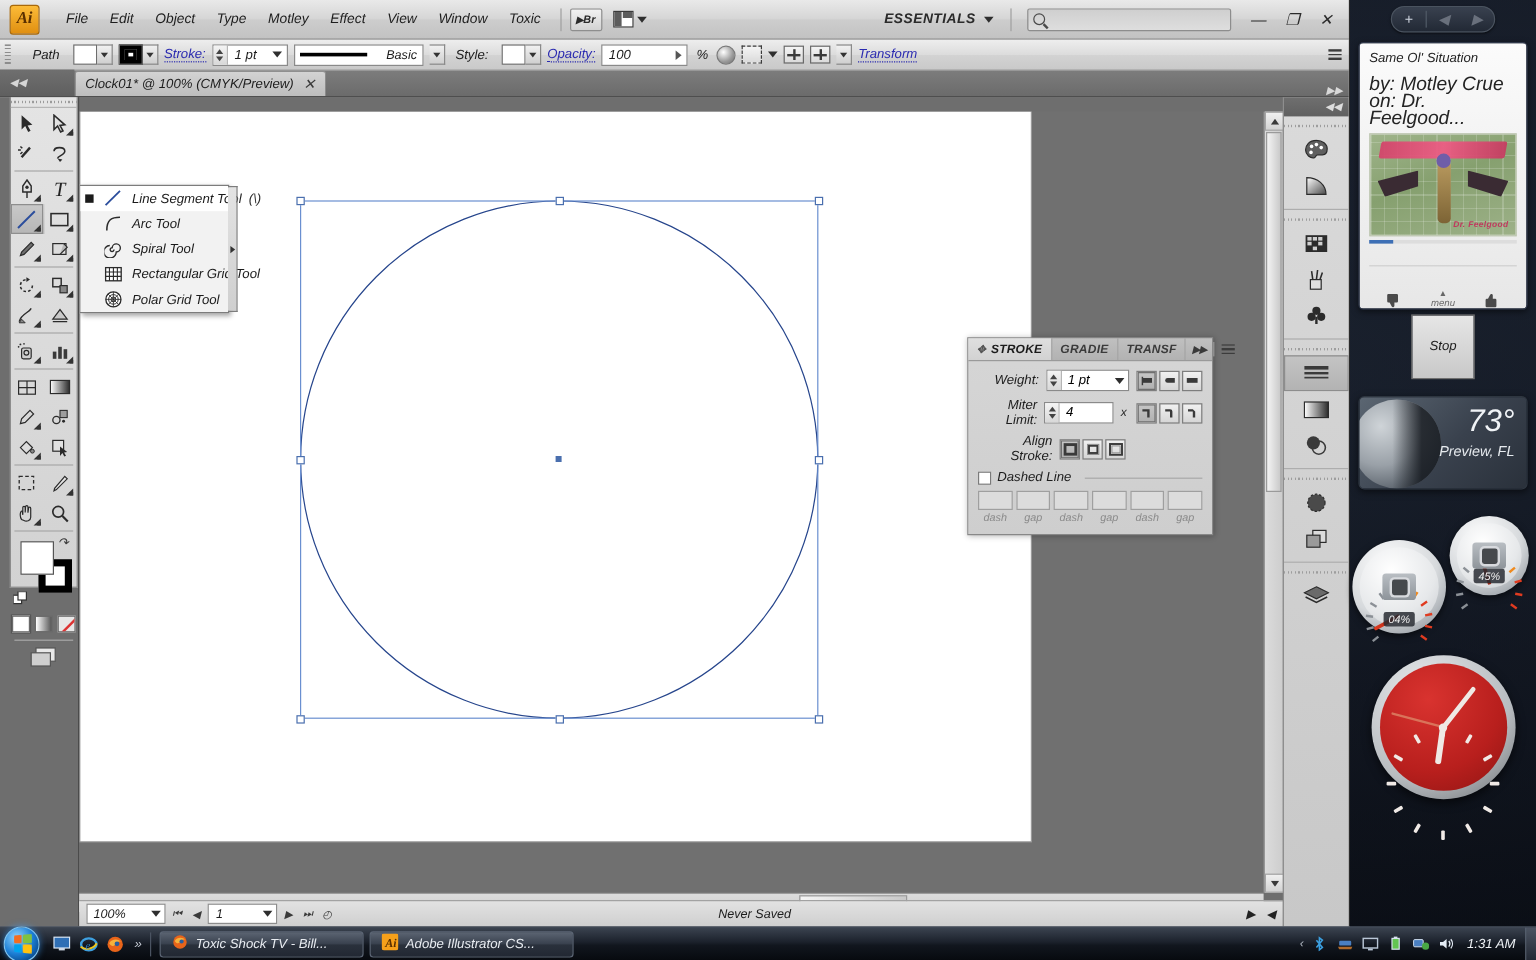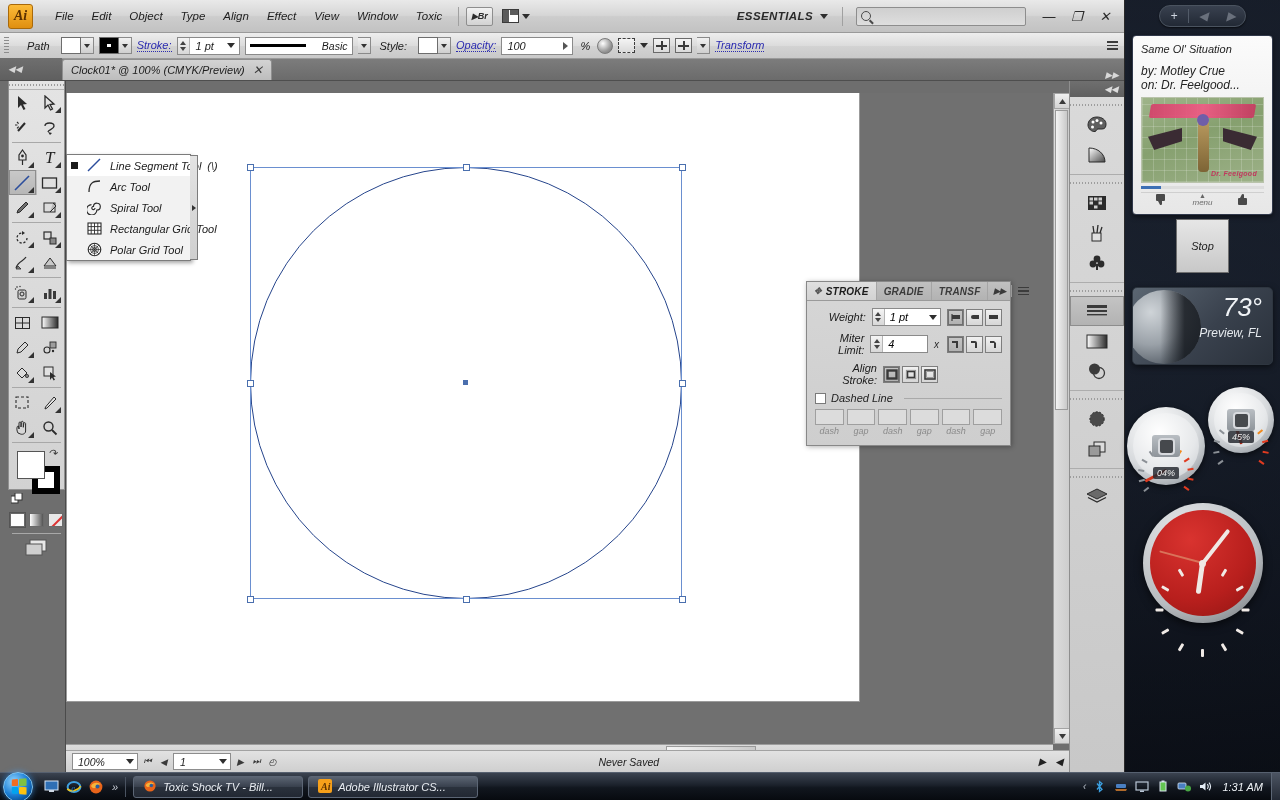--- a/index.html
+++ b/index.html
@@ -330,42 +330,42 @@
   .sb-pill .seg.dim{color:#69707c;}
 
   .gadget{margin:8px 7px 0 7px;border-radius:4px;}
   .music-g{
     background:linear-gradient(#fbfbfb,#e7e7e7);
     border:1px solid #30384a;
     padding:7px 8px 0 8px;
     box-shadow:0 2px 5px rgba(0,0,0,.5);
   }
   .mg-title{font-size:11px;color:#232323;}
-  .mg-meta{font-size:12px;color:#232323;margin-top:9px;line-height:14px;}
+  .mg-meta{font-size:16px;color:#232323;margin-top:9px;line-height:14px;}
   .mg-art{
     margin-top:5px;height:86px;
     background:linear-gradient(160deg,#9fb48a,#86a06f 45%,#9db188);
     position:relative;overflow:hidden;border:1px solid #b9c3ab;
   }
   .mg-art .grid{position:absolute;inset:0;
     background-image:repeating-linear-gradient(90deg,rgba(255,255,255,.18) 0 1px,transparent 1px 11px),
                      repeating-linear-gradient(0deg,rgba(255,255,255,.18) 0 1px,transparent 1px 11px);}
   .mg-art .band{position:absolute;left:8px;right:8px;top:6px;height:14px;
     background:linear-gradient(90deg,#d4426a,#ef5a84,#c63a60);
     transform:skewX(-10deg);opacity:.92;border-radius:2px;}
   .mg-art .wingL,.mg-art .wingR{position:absolute;top:30px;width:34px;height:22px;background:#3a2b33;}
   .mg-art .wingL{left:6px;clip-path:polygon(100% 0,0 40%,18% 100%,100% 60%);}
   .mg-art .wingR{right:6px;clip-path:polygon(0 0,100% 40%,82% 100%,0 60%);}
   .mg-art .fig{position:absolute;left:50%;top:22px;width:11px;height:52px;margin-left:-5px;
     background:linear-gradient(#b99a5f,#7d6435);border-radius:4px;}
   .mg-art .head{position:absolute;left:50%;top:16px;width:12px;height:12px;margin-left:-6px;border-radius:50%;background:#6f5ea8;}
   .mg-art .sub{position:absolute;right:6px;bottom:5px;font-size:7px;color:#c0385e;font-weight:bold;letter-spacing:.3px;}
   .mg-prog{height:3px;background:#dddddd;margin-top:3px;position:relative;}
   .mg-prog > i{position:absolute;left:0;top:0;bottom:0;width:16%;background:#3d6fb5;}
-  .mg-ctrls{display:flex;align-items:flex-start;border-top:1px solid #cfcfcf;margin-top:3px;height:22px;}
+  .mg-ctrls{display:flex;align-items:flex-end;border-top:1px solid #cfcfcf;margin-top:18px;height:36px;}
   .mg-btn{flex:1;display:flex;flex-direction:column;align-items:center;justify-content:center;color:#4a4a4a;font-size:11px;}
   .mg-btn .lbl{font-size:8px;color:#6a6a6a;line-height:8px;}
   .mg-stop-wrap{display:flex;justify-content:center;margin-top:4px;}
   .mg-stop{
     padding:20px 14px;font-size:11px;color:#1d1d1d;
     background:linear-gradient(#e6e6e6,#c8c8c8);border:1px solid #6f6f6f;
   }
 
   .weather-g{
     margin-top:14px;height:78px;border-radius:5px;overflow:hidden;
@@ -456,21 +456,21 @@
 
   <div class="ai-window">
 
     <div class="menubar">
       <div class="ai-logo">Ai</div>
       <div class="menu-items">
         <div class="menu-item">File</div>
         <div class="menu-item">Edit</div>
         <div class="menu-item">Object</div>
         <div class="menu-item">Type</div>
-        <div class="menu-item">Align</div>
+        <div class="menu-item">Motley</div>
         <div class="menu-item">Effect</div>
         <div class="menu-item">View</div>
         <div class="menu-item">Window</div>
         <div class="menu-item">Toxic</div>
       </div>
       <div class="mb-sep"></div>
       <div class="br-btn">
         <span style="font-size:8px;">▶</span>
           <span>Br</span>
       </div>

